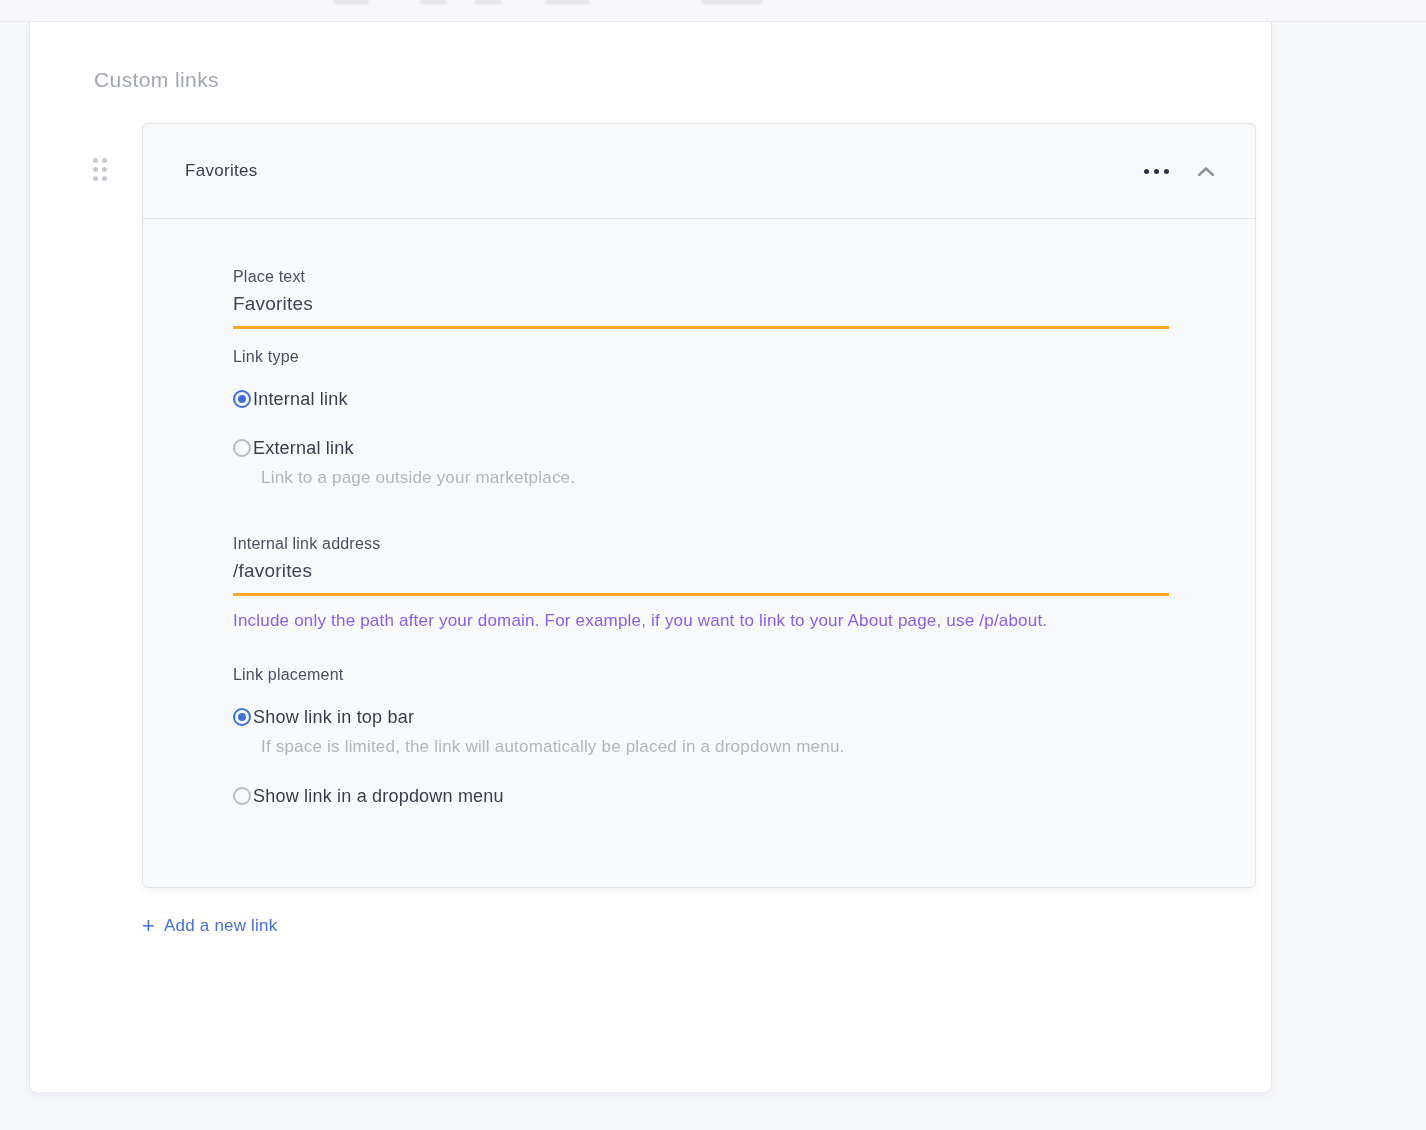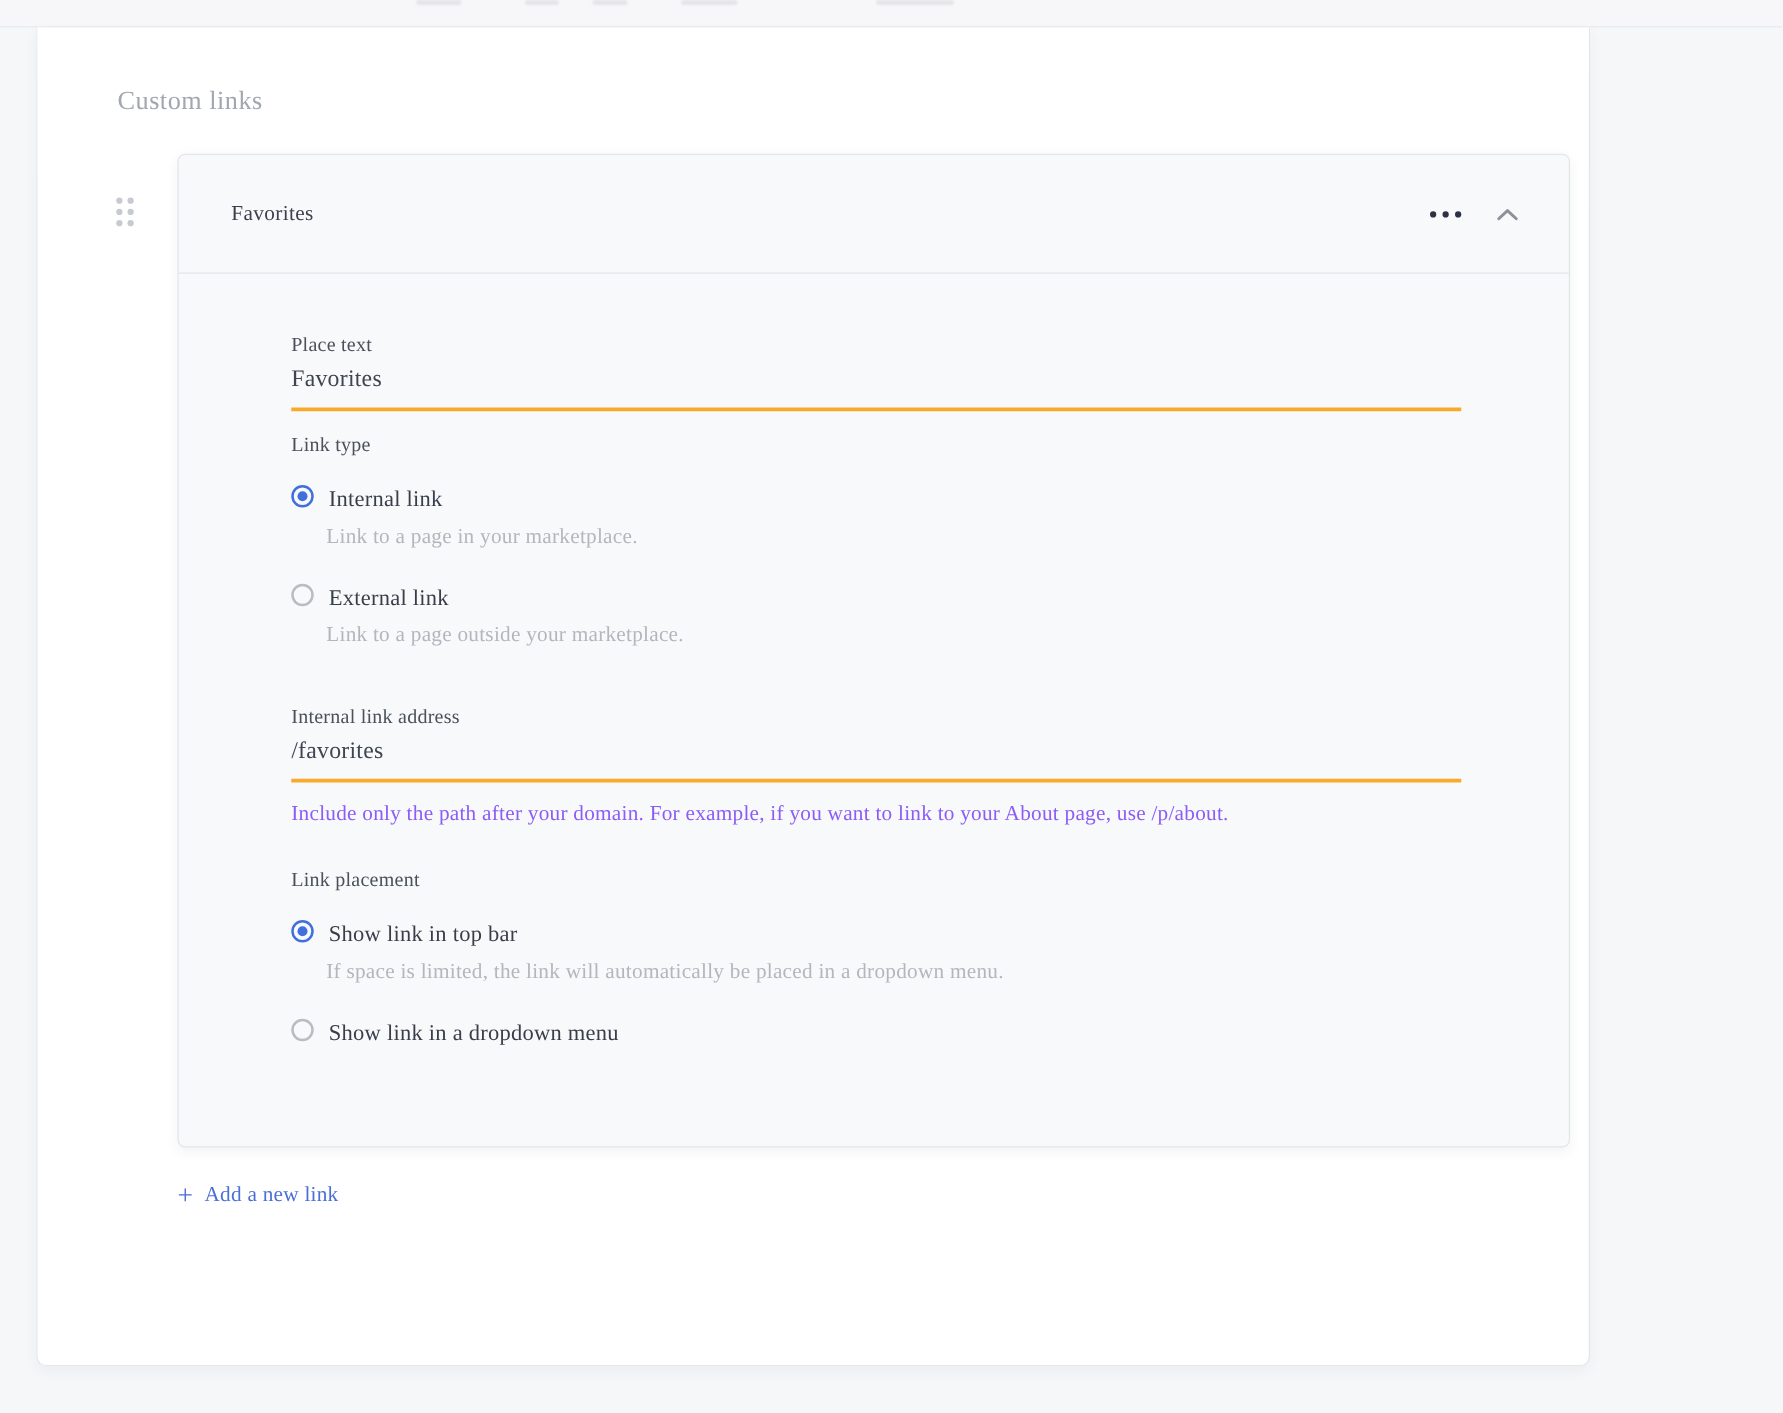--- a/index.html
+++ b/index.html
@@ -25,21 +25,20 @@
 
   
   .panel {
     position: absolute; top: 22px; left: 29px; width: 1243px; height: 1071px;
     background: #ffffff;
     border-left: 1px solid #e3e5e9;
     border-right: 1px solid #e3e5e9;
     border-bottom: 1px solid #e6e8ec;
     border-radius: 0 0 8px 8px;
     box-shadow: 0 4px 10px rgba(40, 50, 70, 0.05);
-    font-family: Liberation Serif, serif;
   }
 
   .page-heading {
     margin: 46px 0 0 64px;
     font-size: 21px; line-height: 24px;
     color: #a2a6ae; font-weight: 400; letter-spacing: 0.4px;
   }
 
   
   .drag-handle {
@@ -88,21 +87,21 @@
     border: none; outline: none; background: transparent;
     border-bottom: 3px solid #faaa28;
     font-family: inherit; letter-spacing: 0.2px;
     font-size: 19px; color: #3f4553; line-height: 24px;
   }
 
   .group-label-type { margin-top: 18px; }
   .group-label-addr { margin-top: 45px; }
   .group-label-place { margin-top: 33px; }
 
-  .radio-row { display: flex; gap: 12px; cursor: pointer; }
+  .radio-row { display: flex; align-items: center; gap: 2px; cursor: pointer; }
   .radio-row.r1 { margin-top: 22px; }
   .radio-row.r2 { margin-top: 27px; }
   .radio-circle {
     width: 18px; height: 18px; border-radius: 50%;
     border: 2px solid #b9bcc3; background: transparent; flex: 0 0 auto;
     display: flex; align-items: center; justify-content: center;
   }
   .radio-circle.on { border-color: #4170dd; }
   .radio-circle.on::after {
     content: ""; width: 8px; height: 8px; border-radius: 50%; background: #4170dd;
@@ -177,21 +176,20 @@
       <div class="field-label mt-first">Place text</div>
       <input class="text-field" type="text" value="Favorites" style="">
 
       
       <div class="field-label group-label-type">Link type</div>
 
       <div class="radio-row r1">
         <span class="radio-circle on"></span>
         <span class="radio-label">Internal link</span>
       </div>
-      <div class="radio-desc">Link to a page in your marketplace.</div>
 
       <div class="radio-row r2">
         <span class="radio-circle"></span>
         <span class="radio-label">External link</span>
       </div>
       <div class="radio-desc">Link to a page outside your marketplace.</div>
 
       
       <div class="field-label group-label-addr">Internal link address</div>
       <input class="text-field" type="text" value="/favorites" style="">

